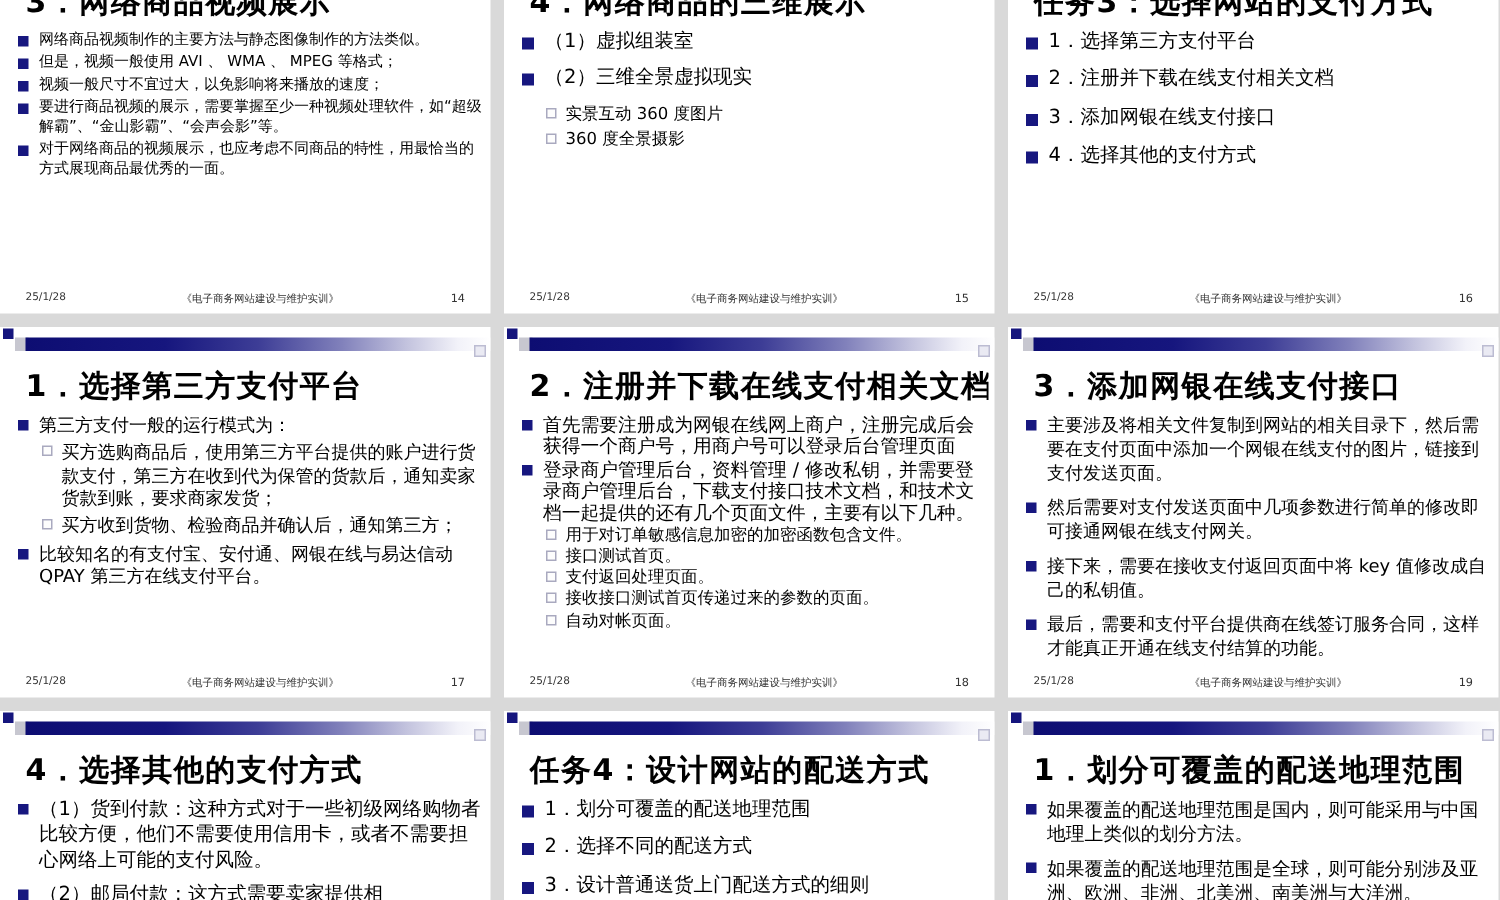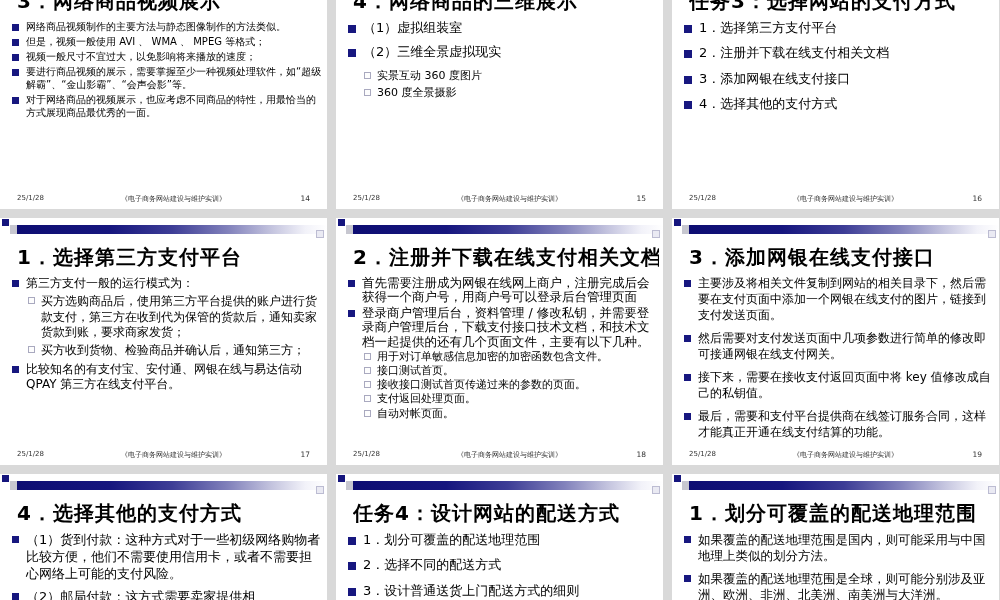--- a/index.html
+++ b/index.html
@@ -197,25 +197,25 @@
           <div class="b l2">
             <span class="mk"></span>
             <span class="bt">用于对订单敏感信息加密的加密函数包含文件。</span>
           </div>
           <div class="b l2">
             <span class="mk"></span>
             <span class="bt">接口测试首页。</span>
           </div>
           <div class="b l2">
             <span class="mk"></span>
+            <span class="bt">支付返回处理页面。</span>
+          </div>
+          <div class="b l2">
+            <span class="mk"></span>
             <span class="bt">接收接口测试首页传递过来的参数的页面。</span>
-          </div>
-          <div class="b l2">
-            <span class="mk"></span>
-            <span class="bt">支付返回处理页面。</span>
           </div>
           <div class="b l2">
             <span class="mk"></span>
             <span class="bt">自动对帐页面。</span>
           </div>
         </div>
       <div class="footer">
         <span class="f-date">25/1/28</span>
         <span class="f-title">《电子商务网站建设与维护实训》</span>
         <span class="f-page">18</span>

